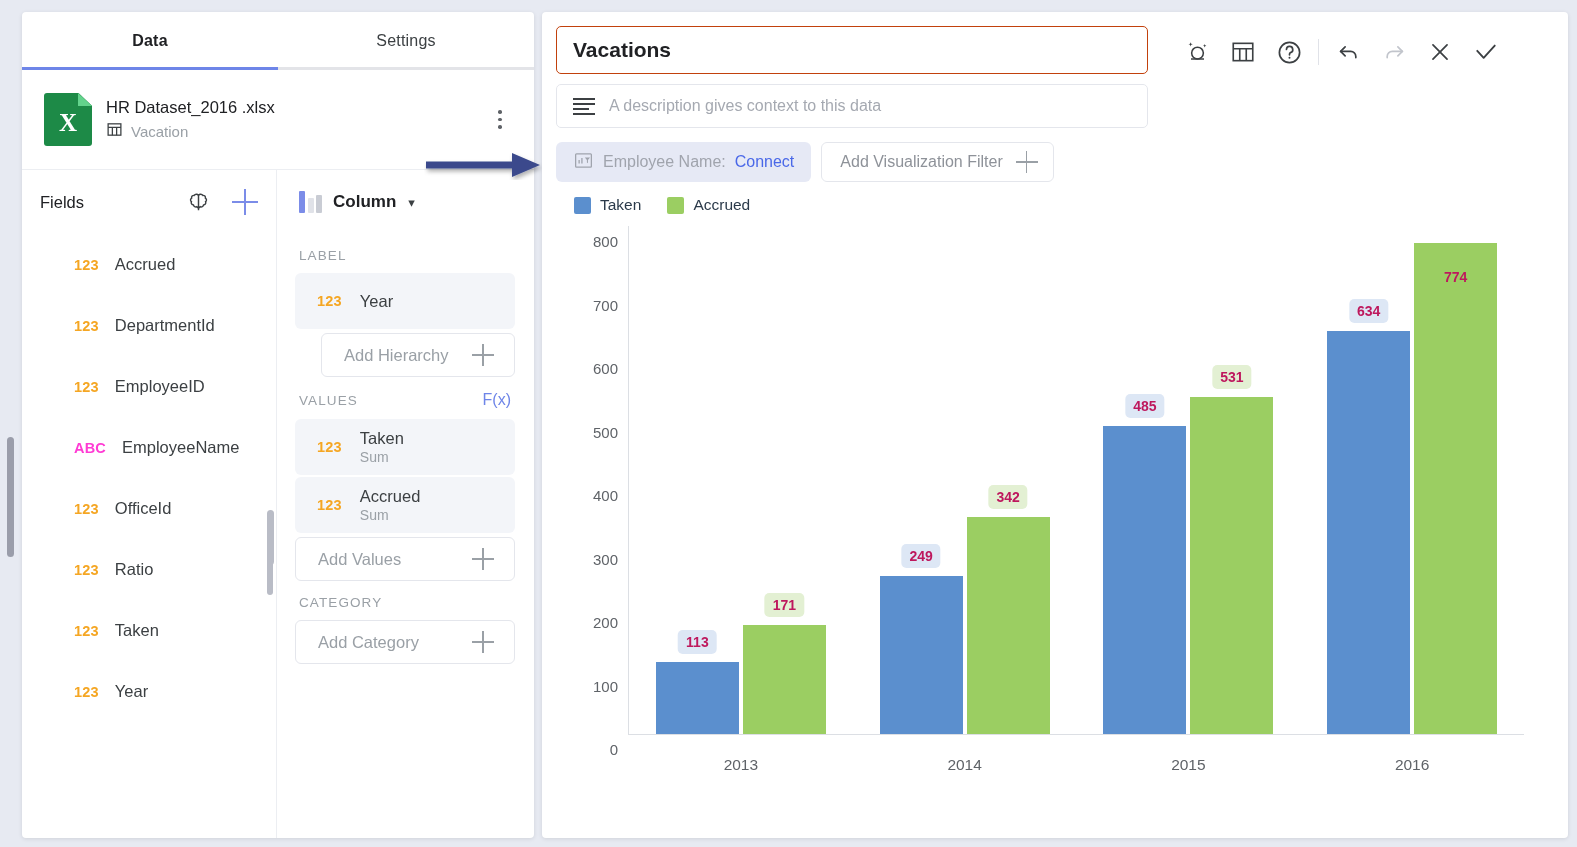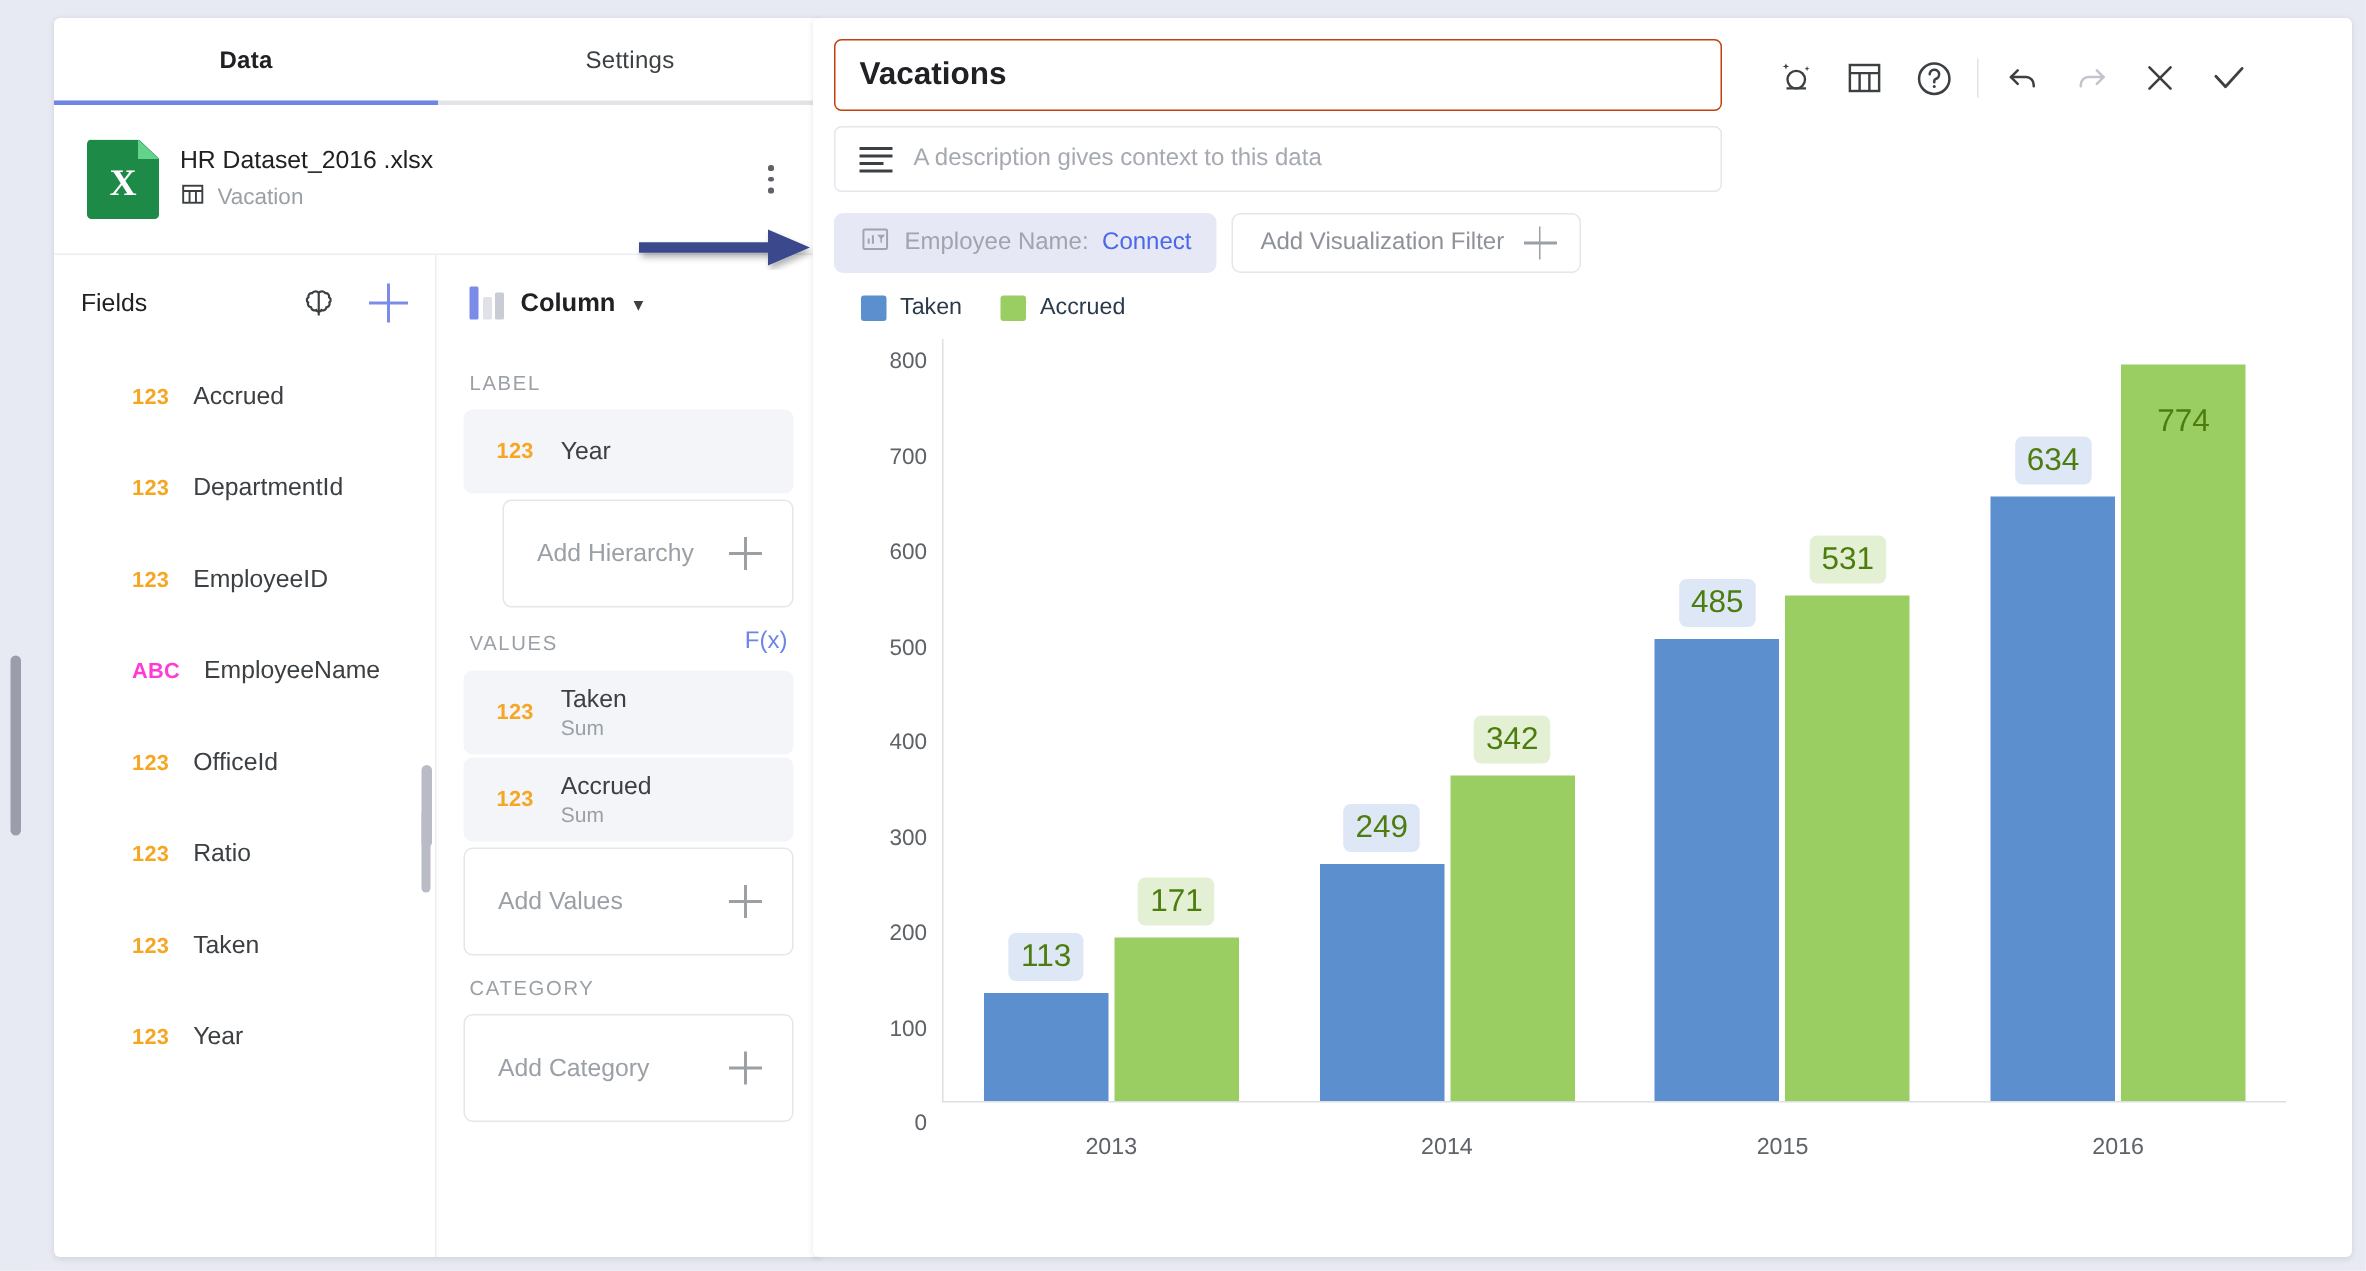--- a/index.html
+++ b/index.html
@@ -16,21 +16,21 @@
     position: absolute; left: 0; top: 0; width: 22px; height: 847px;
     background: #e7eaf2;
   }
   .left-gutter .thumb {
     position: absolute; left: 7px; top: 437px; width: 7px; height: 120px;
     background: #9a9daa; border-radius: 4px;
   }
 
   
   .left-panel {
-    position: absolute; left: 36px; top: 12px;
+    position: absolute; left: 22px; top: 12px;
     width: 512px; height: 826px;
     background: #ffffff;
     border-radius: 4px;
     box-shadow: 0 1px 4px rgba(0,0,0,.10);
     overflow: hidden;
   }
   .tabs { position: relative; height: 58px; display: flex; }
   .tab {
     flex: 1; display: flex; align-items: center; justify-content: center;
     font-size: 16px; color: #3c4043; letter-spacing: .2px; cursor: pointer;
@@ -132,21 +132,21 @@
   .chip {
     background: #f3f5f9; border-radius: 6px; height: 56px;
     display: flex; align-items: center; gap: 18px; padding: 0 22px;
     margin-bottom: 2px; cursor: pointer;
   }
   .chip .txt { display:flex; flex-direction: column; gap: 1px; }
   .chip .t1 { font-size: 16.5px; color: #3c4043; }
   .chip .t2 { font-size: 14px; color: #9aa0a6; }
 
   .dashed {
-    height: 72px; border: 1px solid #e4e6ec; border-radius: 6px;
+    height: 44px; border: 1px solid #e4e6ec; border-radius: 6px;
     display: flex; align-items: center; justify-content: space-between;
     padding: 0 20px 0 22px; color: #9aa0a6; font-size: 16.5px;
     margin-top: 4px; cursor: pointer; background:#fff;
   }
   .dashed.indent { margin-left: 26px; }
   .plus-grey { width: 22px; height: 22px; position: relative; }
   .plus-grey::before, .plus-grey::after { content:""; position:absolute; background:#9aa0a6; }
   .plus-grey::before { left:0; top:10px; width:22px; height:1.6px; }
   .plus-grey::after { top:0; left:10px; height:22px; width:1.6px; }
 
@@ -233,21 +233,21 @@
   .bars {
     position: absolute; left: 55px; top: 0; width: 895px; height: 508px;
     display: flex;
   }
   .group { flex: 1; position: relative; display: flex; align-items: flex-end;
            justify-content: center; gap: 4px; }
   .bar { position: relative; width: 83px; }
   .bar .rect { width: 100%; height: 100%; }
   .vlabel {
     position: absolute; left: 50%; transform: translateX(-50%);
-    font-size: 21px; font-weight: 400; color: #4d7c0f; white-space: nowrap;
+    font-size: 14px; font-weight: 700; color: #be185d; white-space: nowrap;
     padding: 4px 8px; border-radius: 5px;
   }
   .vlabel.outside { bottom: calc(100% + 8px); }
   .vlabel.inside { top: 22px; background: transparent !important; }
   .xaxis {
     position: absolute; left: 55px; top: 512px; width: 895px; display: flex;
   }
   .xtick { flex: 1; text-align: center; font-size: 15.5px; color: #5f6368; padding-top: 18px; }
 
   

